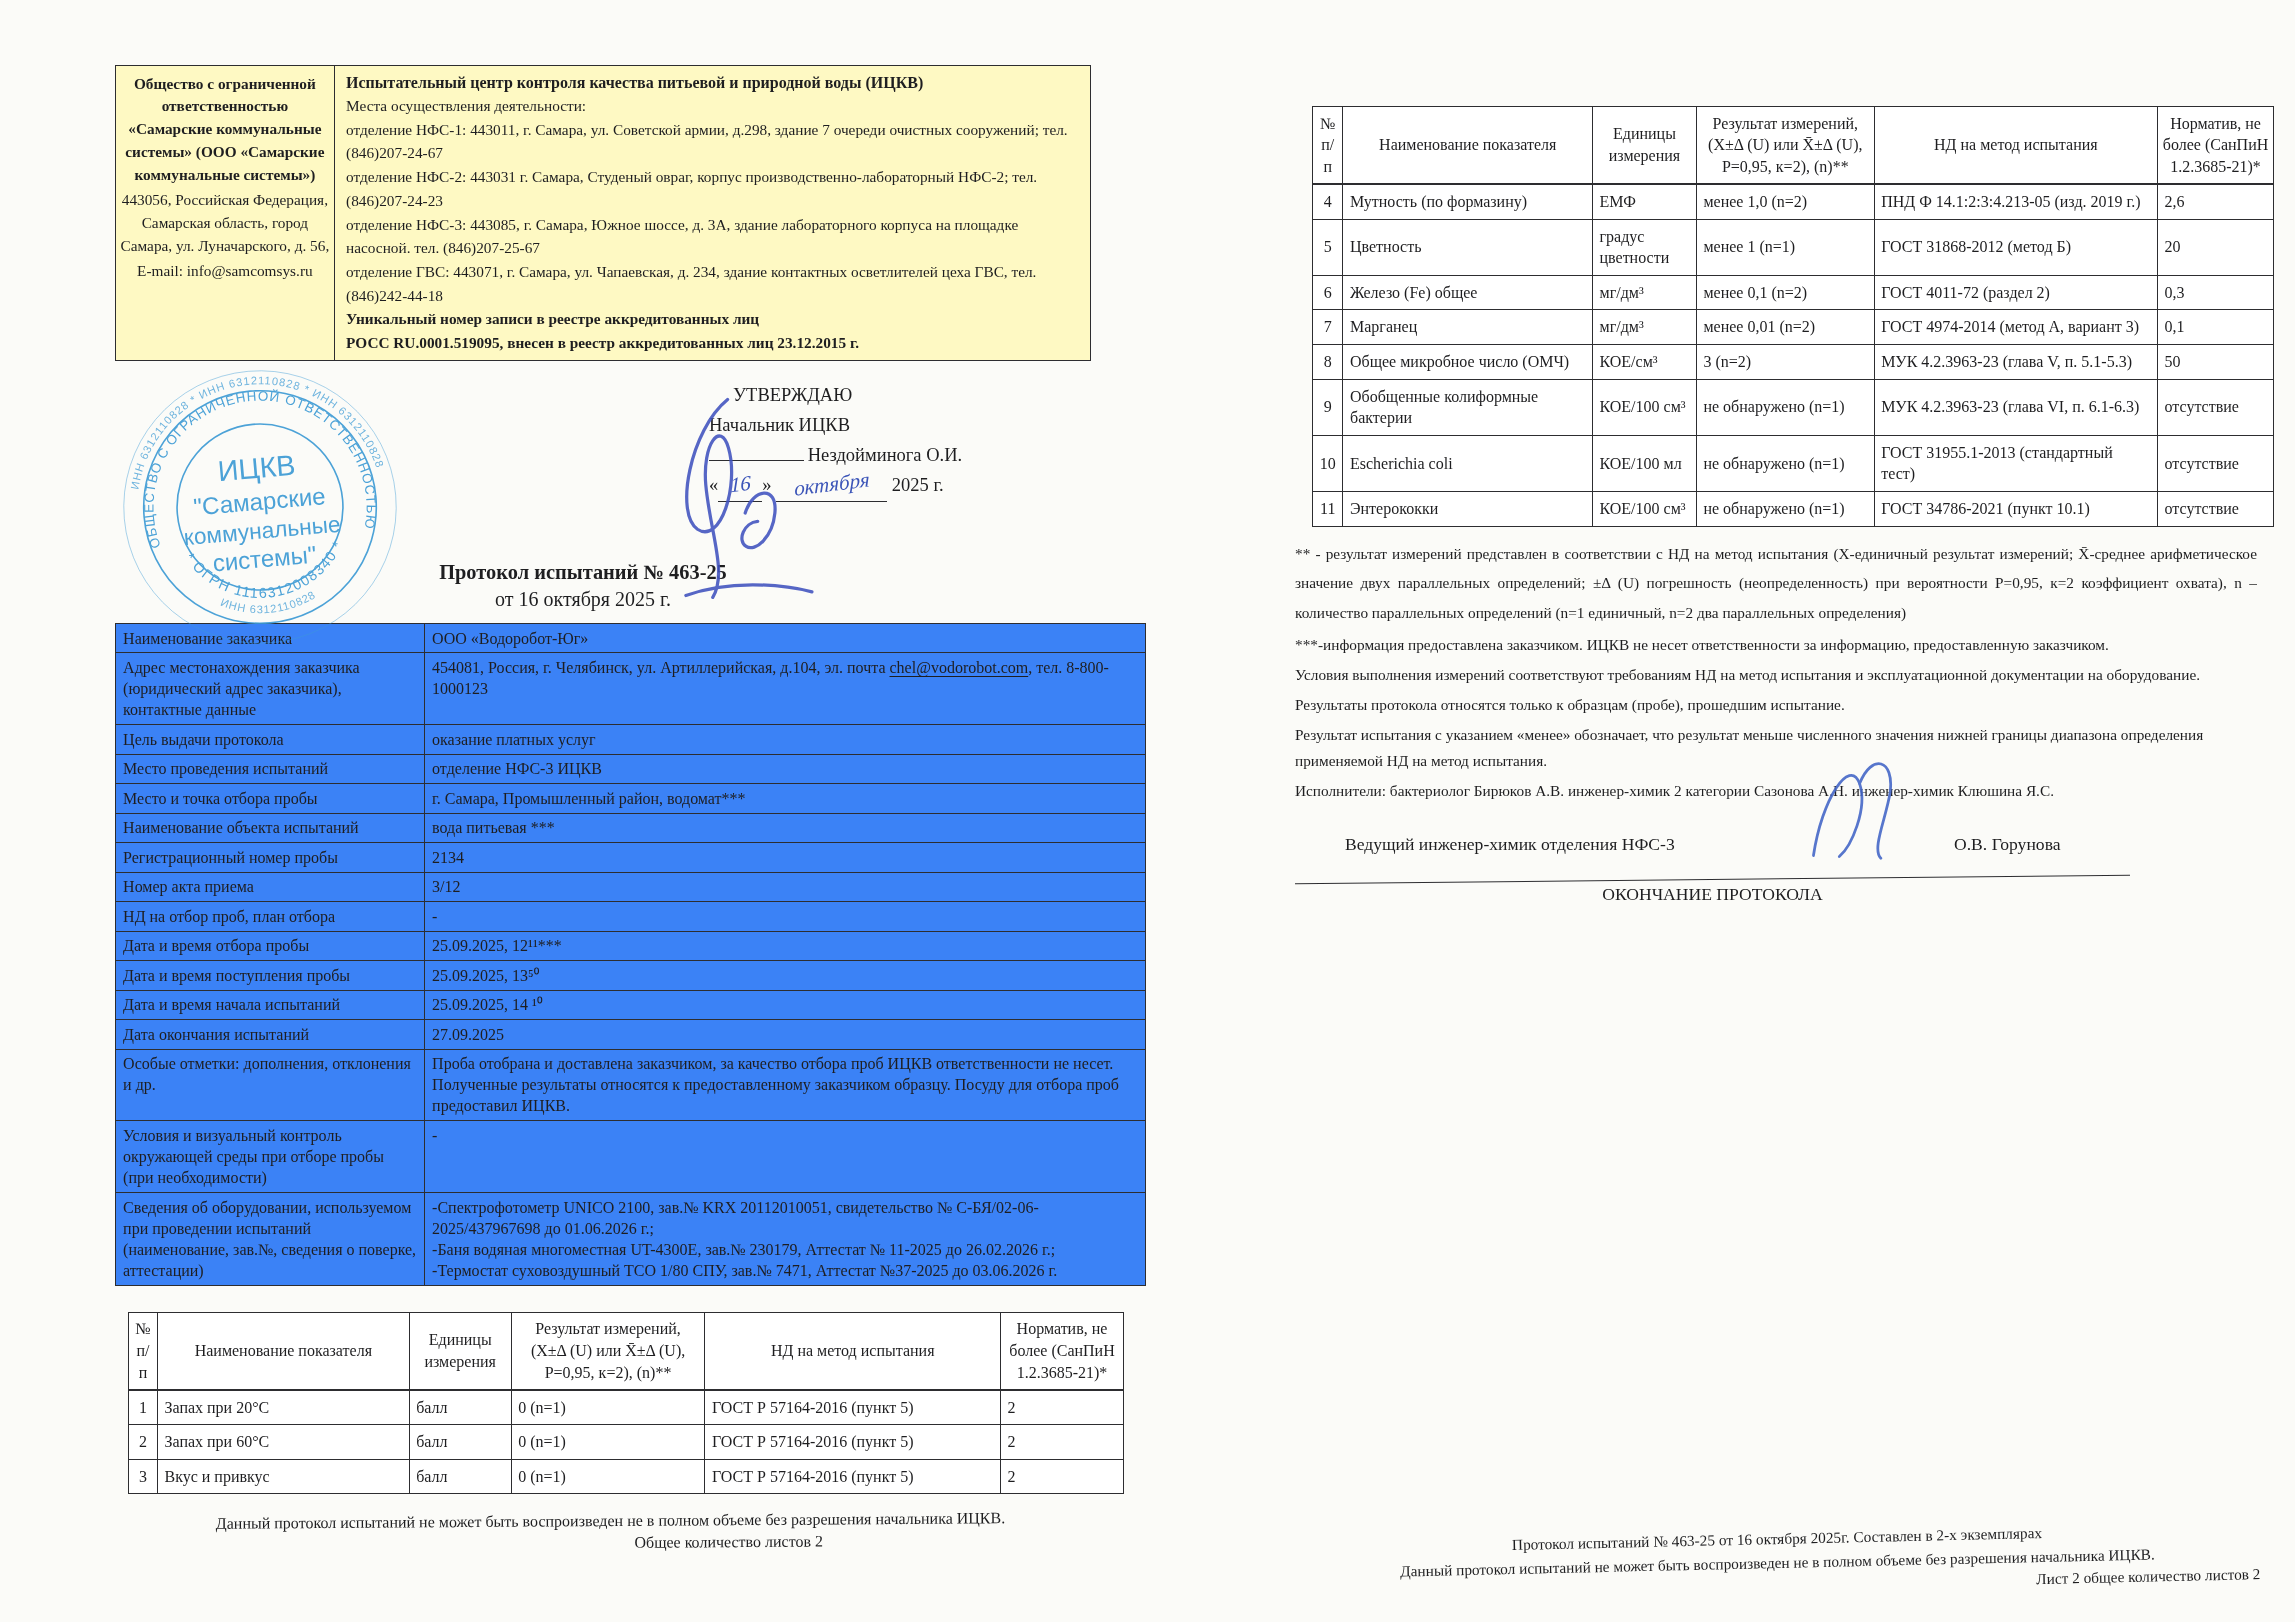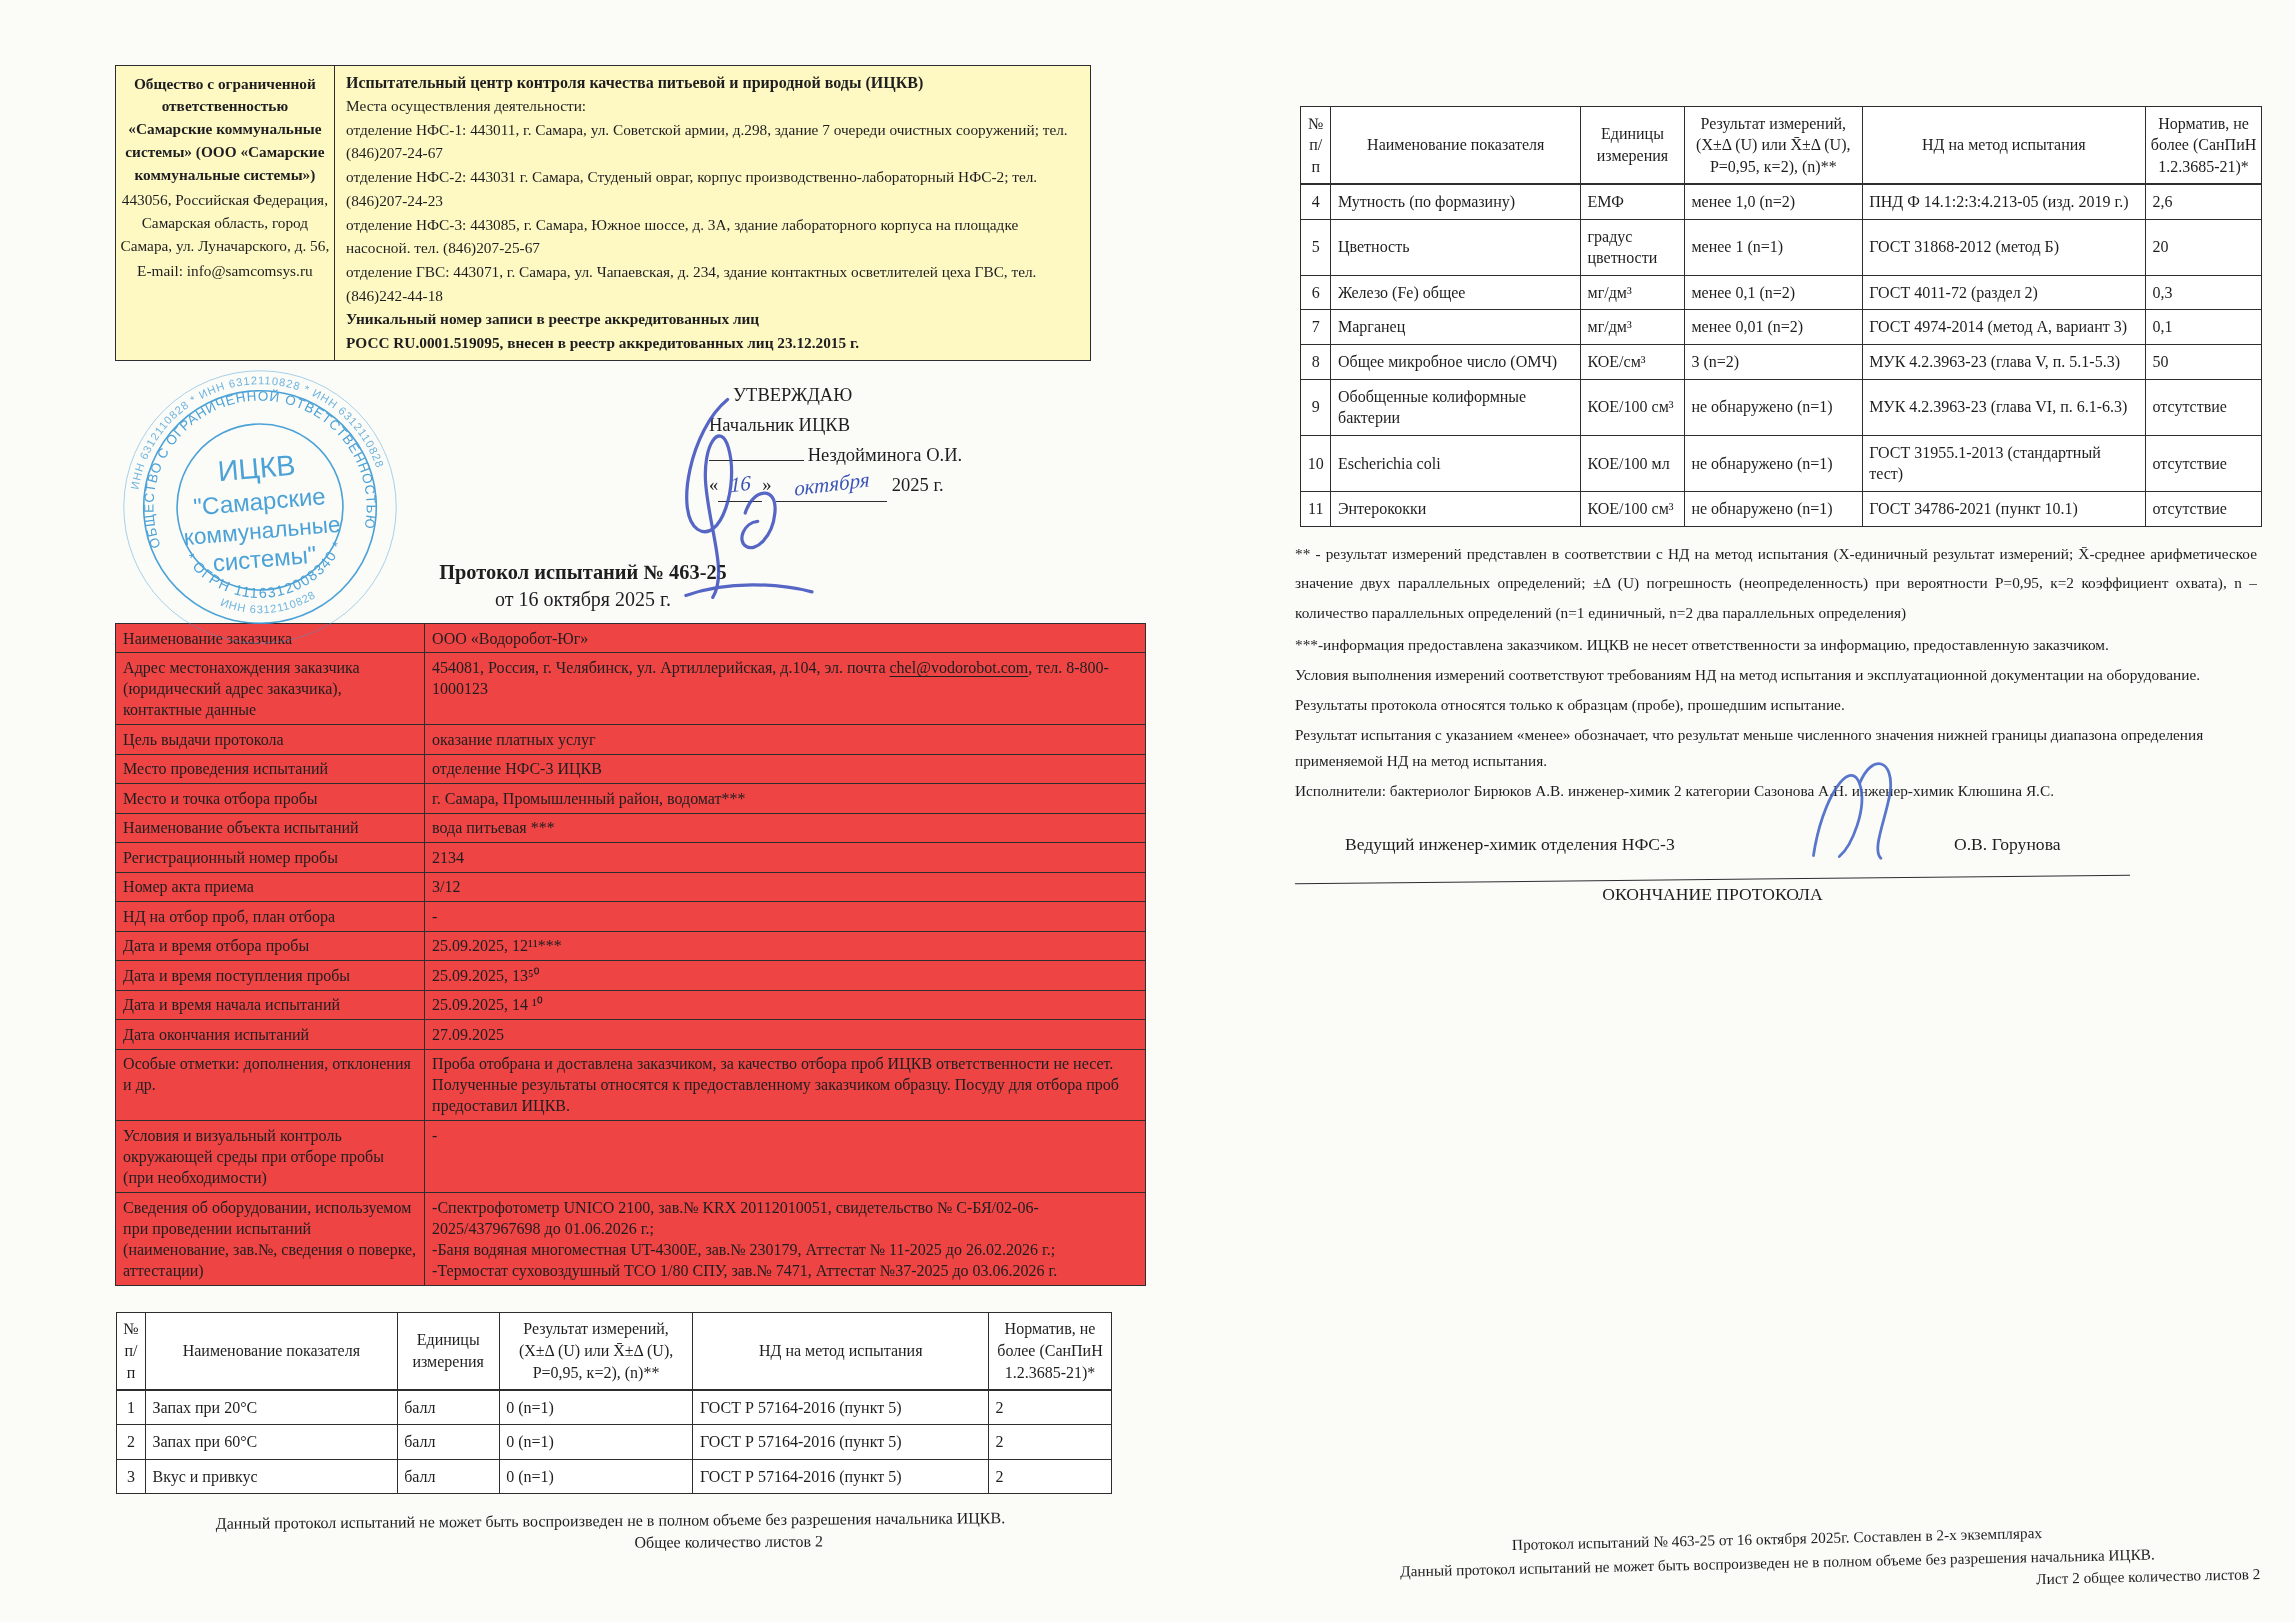--- a/index.html
+++ b/index.html
@@ -31,28 +31,28 @@
   .slot{display:inline-block;min-width:44px;border-bottom:1.4px solid #2d2d30;text-align:center;}
   .slot.wide{min-width:111px;}
   .hand{font-style:italic;color:#3c55b8;display:inline-block;transform:rotate(-7deg) skewX(-6deg);font-size:21px;line-height:0.9;}
   .approve-sign{position:absolute;left:-51px;top:-7px;z-index:3;pointer-events:none;}
 
   .title-block{text-align:center;width:907px;margin:0 0 0 18.5px;}
   .title-block .l1{font-weight:bold;font-size:20.4px;}
   .title-block .l2{font-size:20px;margin-top:3.7px;}
 
   
-  .info-table{border-collapse:collapse;width:1031px;margin:12px 0 0 3.7px;font-size:16px;background:#ef4444;}
+  .info-table{border-collapse:collapse;width:1031px;margin:12px 0 0 3.7px;font-size:16px;background:#3b82f6;}
   .info-table td{border:1.4px solid #2d2d30;padding:3.7px 7.4px;vertical-align:top;line-height:1.32;}
   .info-table td.lab{width:30%;}
   .pre{white-space:pre-line;}
   .u{text-decoration:underline;text-underline-offset:3.2px;}
 
   
-  .res-table{border-collapse:collapse;margin-left:5px;font-size:16px;background:#fff;}
+  .res-table{border-collapse:collapse;margin-left:17px;font-size:16px;background:#fff;}
   #res1{width:996px;margin-top:26px;}
   #res2{width:962px;}
   .res-table th{border:1.4px solid #2d2d30;border-bottom:2.8px solid #2d2d30;font-weight:normal;padding:5.6px 4.6px;text-align:center;line-height:1.35;vertical-align:middle;}
   .res-table td{border:1.4px solid #2d2d30;padding:6px 6.5px;vertical-align:middle;line-height:1.35;text-align:left;}
   .res-table td.c{text-align:center;}
 
   
   .p1-footer{margin-top:17.6px;width:999px;text-align:center;font-size:16px;transform:rotate(-0.4deg);}
   .p1-footer2{width:712px;text-align:right;font-size:16px;margin-top:4.6px;transform:rotate(-0.4deg);}
 

